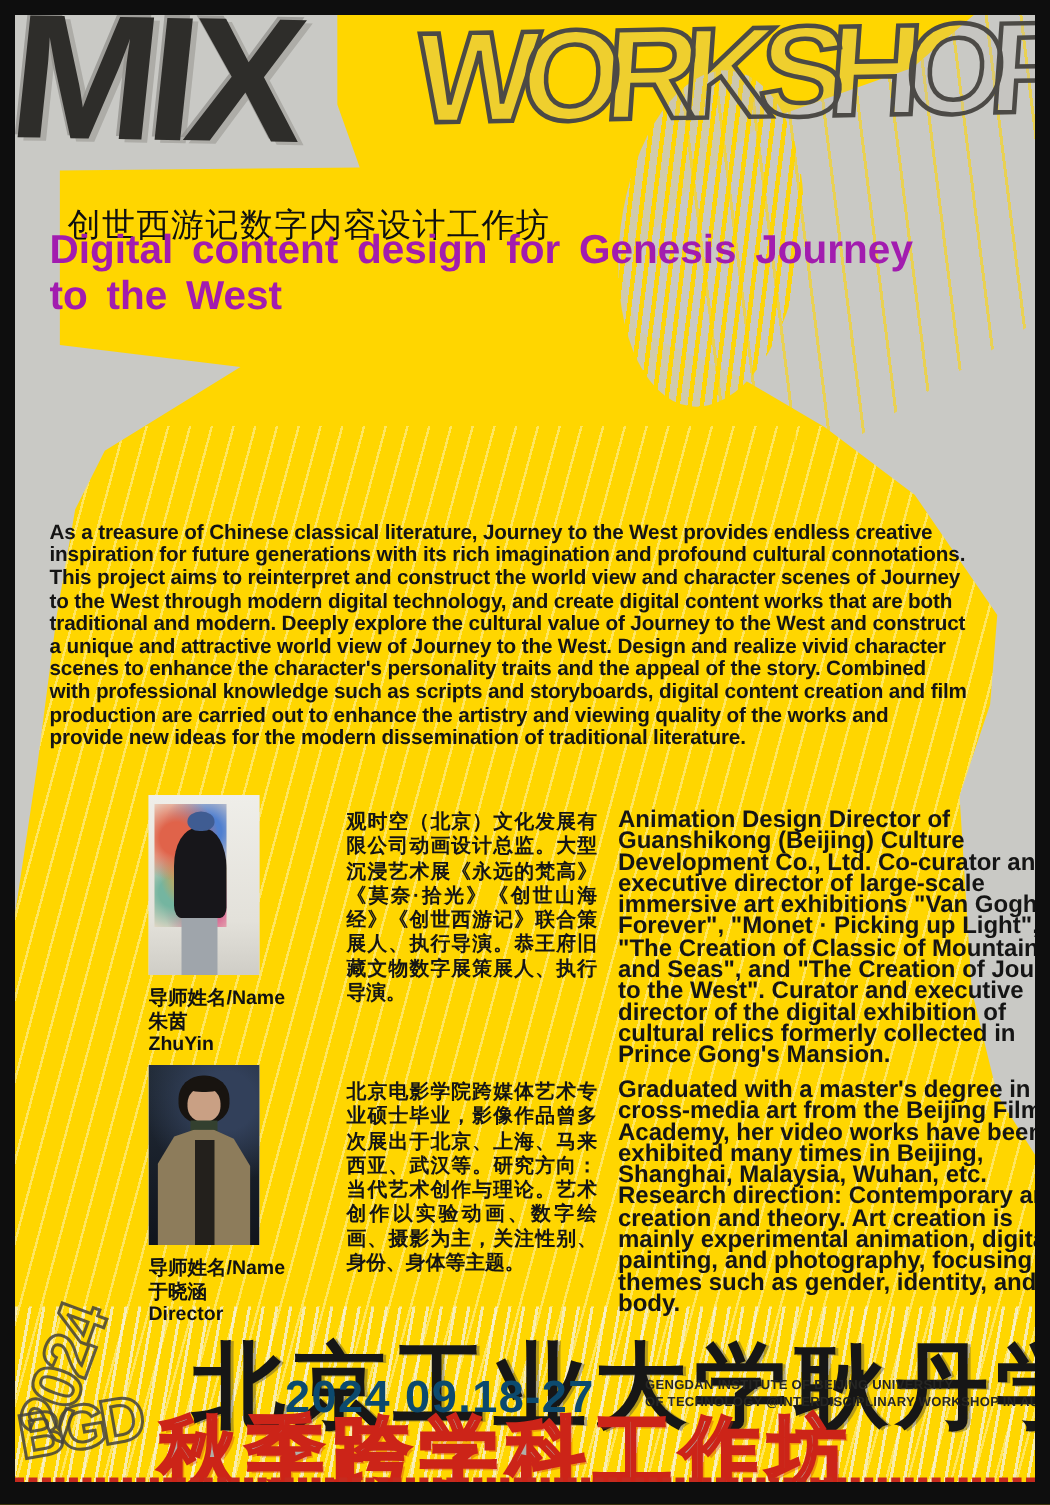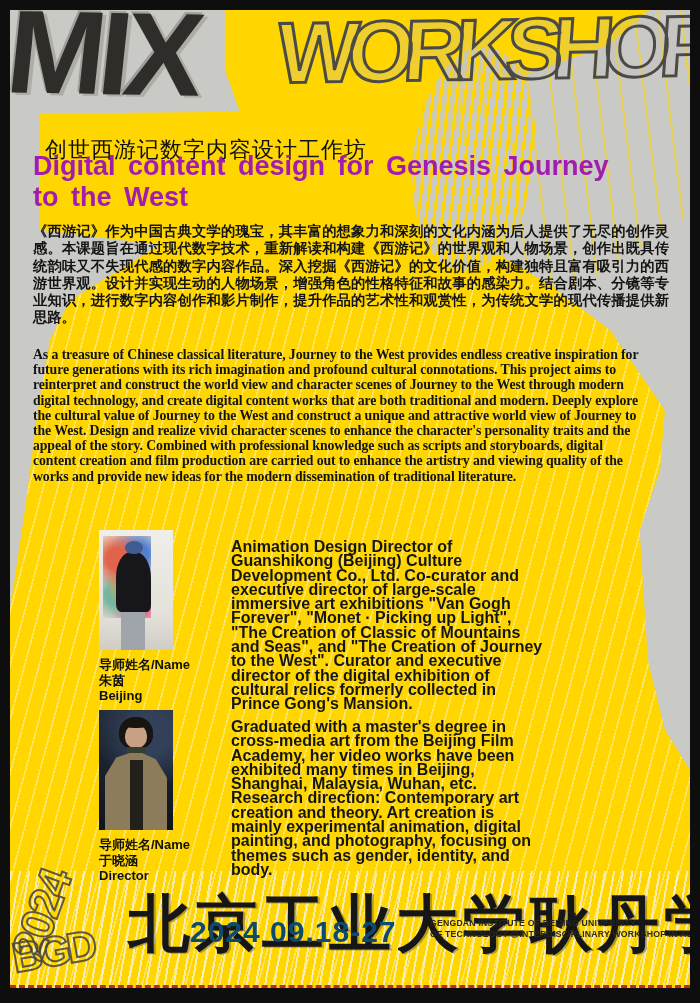--- a/index.html
+++ b/index.html
@@ -31,21 +31,21 @@
     line-height:1;color:rgba(190,188,182,.25);-webkit-text-stroke:3px #4c4a46;
     transform:skew(-5deg) rotate(-1deg);white-space:nowrap;}
 
   
   .title-zh{position:absolute;left:23px;top:113px;margin:12px;font-size:22px;font-weight:normal;
     letter-spacing:1px;color:#101010;}
   .title-en{position:absolute;left:23px;top:141px;margin:0;width:600px;font-size:27px;line-height:31px;
     font-weight:bold;word-spacing:5px;color:#a21caf;}
   .para{position:absolute;margin:0;color:#141414;font-weight:bold;}
   .para-zh{left:23px;top:213px;width:636px;font-size:14.3px;line-height:17.3px;text-align:justify;}
-  .para-en{left:23px;top:337px;width:612px;font-size:13.8px;line-height:15.2px;letter-spacing:-.1px;font-family:Liberation Serif, serif;}
+  .para-en{left:23px;top:337px;width:612px;font-size:13.8px;line-height:15.2px;letter-spacing:-.1px;}
 
   
   .instructor{position:absolute;left:52px;display:flex;gap:14px;}
   .i1{top:520px;} .i2{top:700px;}
   .pcol{width:118px;flex:0 0 auto;padding-left:37px;}
   .photo{position:relative;width:74px;height:120px;overflow:hidden;background:#e8e6e0;}
   .caption{margin-top:7px;font-size:13px;line-height:15.5px;font-weight:bold;color:#111;white-space:nowrap;}
   .bio{margin:10px 0 0 0;color:#151515;font-weight:bold;}
   .bio-zh{width:167px;font-size:13.2px;line-height:16.3px;text-align:justify;}
   .bio-en{width:318px;font-size:16px;line-height:14.3px;}
@@ -104,66 +104,68 @@
     </div>
     <div class="fan"></div>
     <div class="rays-tr"></div>
 
     <div class="mix">MIX</div>
     <div class="workshop">WORKSHOP</div>
 
     <h1 class="title-zh">创世西游记数字内容设计工作坊</h1>
     <h2 class="title-en">Digital content design for Genesis Journey to the West</h2>
 
-    <p class="para para-zh">《西游记》作为中国古典文学的瑰宝，其丰富的想象力和深刻的文化内涵为后人提供了无尽的创作灵感。本课题旨在通过现代数字技术，重新解读和构建《西游记》的世界观和人物场景，创作出既具传统韵味又不失现代感的数字内容作品。深入挖掘《西游记》的文化价值，构建独特且富有吸引力的西游世界观。设计并实现生动的人物场景，增强角色的性格特征和故事的感染力。结合剧本、分镜等专业知识，进行数字内容创作和影片制作，提升作品的艺术性和观赏性，为传统文学的现代传播提供新思路。</p>
     <p class="para para-en">As a treasure of Chinese classical literature, Journey to the West provides endless creative inspiration for future generations with its rich imagination and profound cultural connotations. This project aims to reinterpret and construct the world view and character scenes of Journey to the West through modern digital technology, and create digital content works that are both traditional and modern. Deeply explore the cultural value of Journey to the West and construct a unique and attractive world view of Journey to the West. Design and realize vivid character scenes to enhance the character's personality traits and the appeal of the story. Combined with professional knowledge such as scripts and storyboards, digital content creation and film production are carried out to enhance the artistry and viewing quality of the works and provide new ideas for the modern dissemination of traditional literature.</p>
 
     <section class="instructor i1">
       <div class="pcol">
         <div class="photo">
           <div class="p1-wall"></div>
           <div class="p1-art"></div>
           <div class="p1-legs"></div>
           <div class="p1-torso"></div>
           <div class="p1-cap"></div>
         </div>
         <div class="caption">
           <div>导师姓名/Name</div>
           <div>朱茵</div>
-          <div>Beijing</div>
+          <div>ZhuYin</div>
         </div>
       </div>
+      <p class="bio bio-zh">观时空（北京）文化发展有限公司动画设计总监。大型沉浸艺术展《永远的梵高》《莫奈·拾光》《创世山海经》《创世西游记》联合策展人、执行导演。恭王府旧藏文物数字展策展人、执行导演。</p>
       <p class="bio bio-en">Animation Design Director of Guanshikong (Beijing) Culture Development Co., Ltd. Co-curator and executive director of large-scale immersive art exhibitions "Van Gogh Forever", "Monet · Picking up Light", "The Creation of Classic of Mountains and Seas", and "The Creation of Journey to the West". Curator and executive director of the digital exhibition of cultural relics formerly collected in Prince Gong's Mansion.</p>
     </section>
 
     <section class="instructor i2">
       <div class="pcol">
         <div class="photo">
           <div class="p2-bg"></div>
           <div class="p2-hair"></div>
           <div class="p2-face"></div>
           <div class="p2-bangs"></div>
           <div class="p2-collar"></div>
           <div class="p2-coat"></div>
           <div class="p2-shirt"></div>
         </div>
         <div class="caption">
           <div>导师姓名/Name</div>
           <div>于晓涵</div>
           <div>Director</div>
         </div>
       </div>
+      <p class="bio bio-zh">北京电影学院跨媒体艺术专业硕士毕业，影像作品曾多次展出于北京、上海、马来西亚、武汉等。研究方向：当代艺术创作与理论。艺术创作以实验动画、数字绘画、摄影为主，关注性别、身份、身体等主题。</p>
       <p class="bio bio-en">Graduated with a master's degree in cross-media art from the Beijing Film Academy, her video works have been exhibited many times in Beijing, Shanghai, Malaysia, Wuhan, etc. Research direction: Contemporary art creation and theory. Art creation is mainly experimental animation, digital painting, and photography, focusing on themes such as gender, identity, and body.</p>
     </section>
 
     <div class="grunge g2024">2024</div>
     <div class="grunge gbgd">BGD</div>
 
     <div class="inst-zh">北京工业大学耿丹学院</div>
     <div class="dates">2024 09.18-27</div>
     <div class="caps">
       <div>GENGDAN INSTITUTE OF BEIJING UNIVERSITY</div>
       <div>OF TECHNOLOGY @INTERDISCIPLINARY WORKSHOP IN AUTUMN</div>
     </div>
+    <div class="season">秋季跨学科工作坊</div>
 
     <div class="bottom-dash"></div>
   </div>
 </div>
 
 </body></html>

